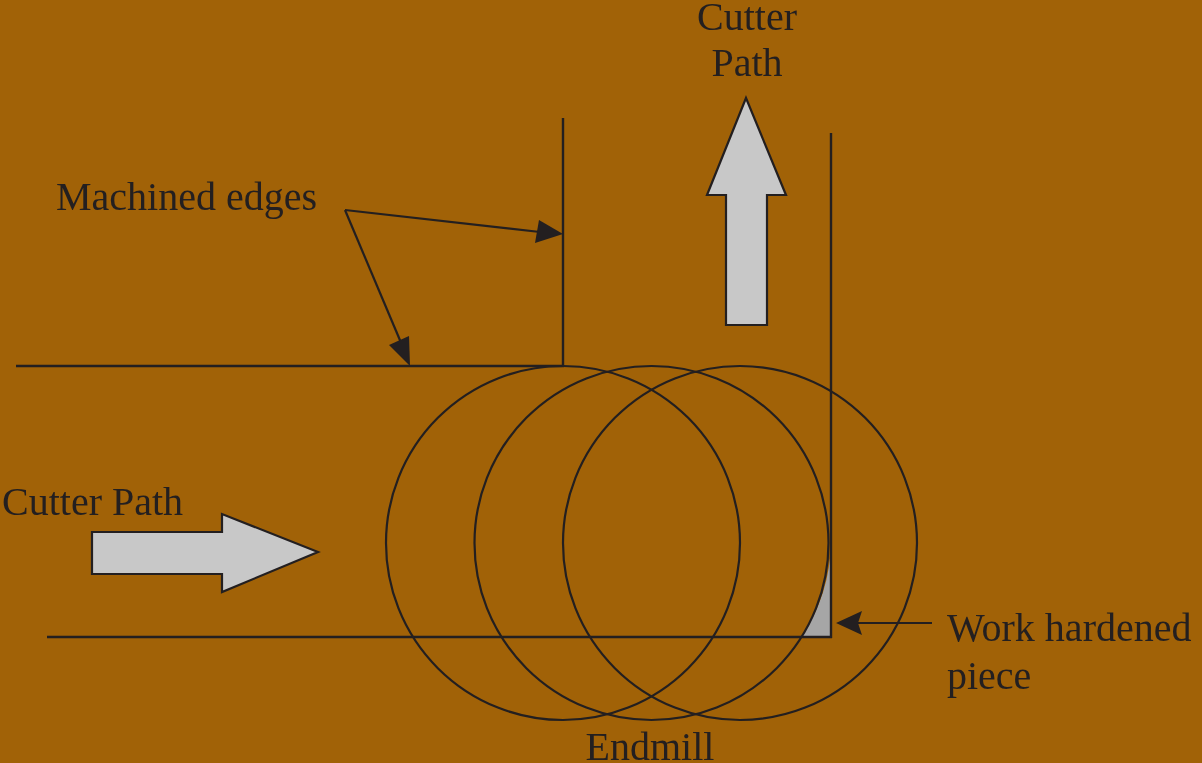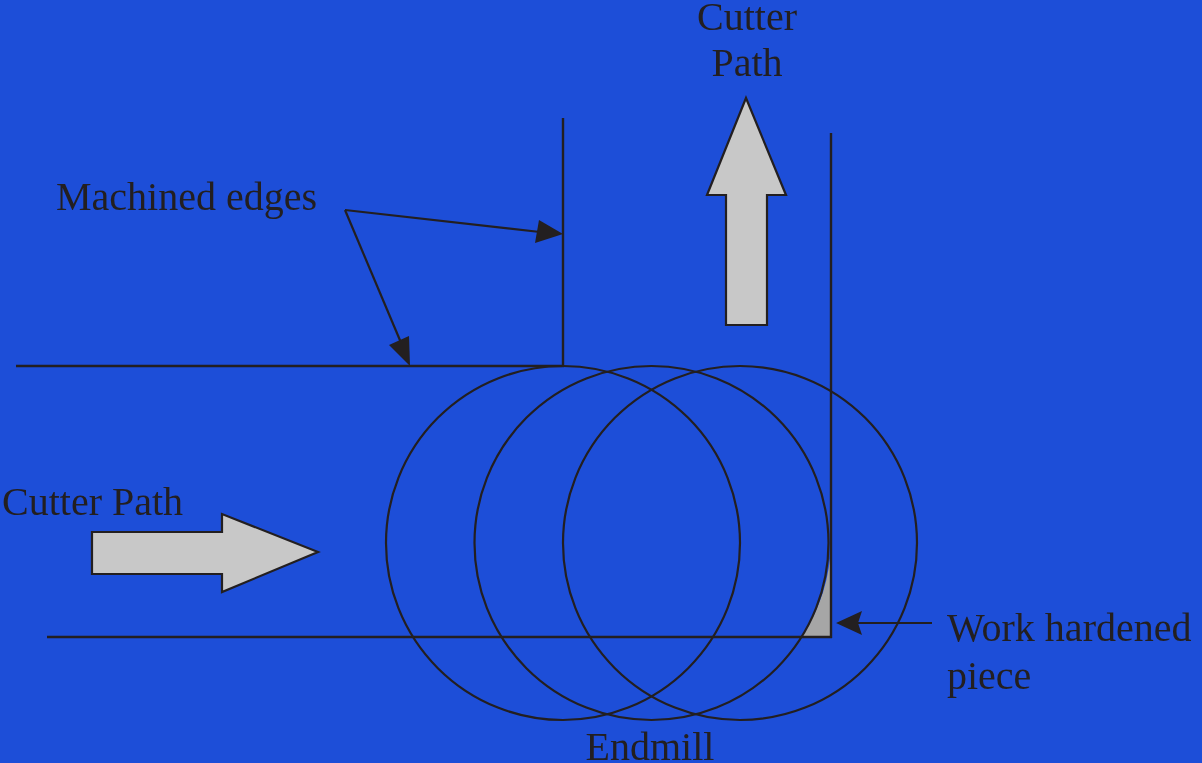--- a/index.html
+++ b/index.html
@@ -1,16 +1,16 @@
 <!DOCTYPE html>
 <html><head>
   <meta charset="utf-8">
   <style>
     html, body { margin: 0; padding: 0; background: #ffffff; }
-    #stage { position: relative; width: 1202px; height: 763px; overflow: hidden; background: #1d4ed8; }
+    #stage { position: relative; width: 1202px; height: 763px; overflow: hidden; background: #a16207; }
     svg { position: absolute; left: 0; top: 0; }
     .lbl { font-family: "Liberation Serif", "DejaVu Serif", serif; fill: #231f20; font-size: 40px; }
     .edge { stroke: #231f20; stroke-width: 2.4; fill: none; }
     .circle { stroke: #231f20; stroke-width: 2.2; fill: none; }
     .big-arrow { fill: #c8c8c8; stroke: #231f20; stroke-width: 2.2; stroke-linejoin: miter; }
     .leader { stroke: #231f20; stroke-width: 2.2; fill: none; }
     .head { fill: #231f20; stroke: none; }
   </style>
 </head>
 <body>

